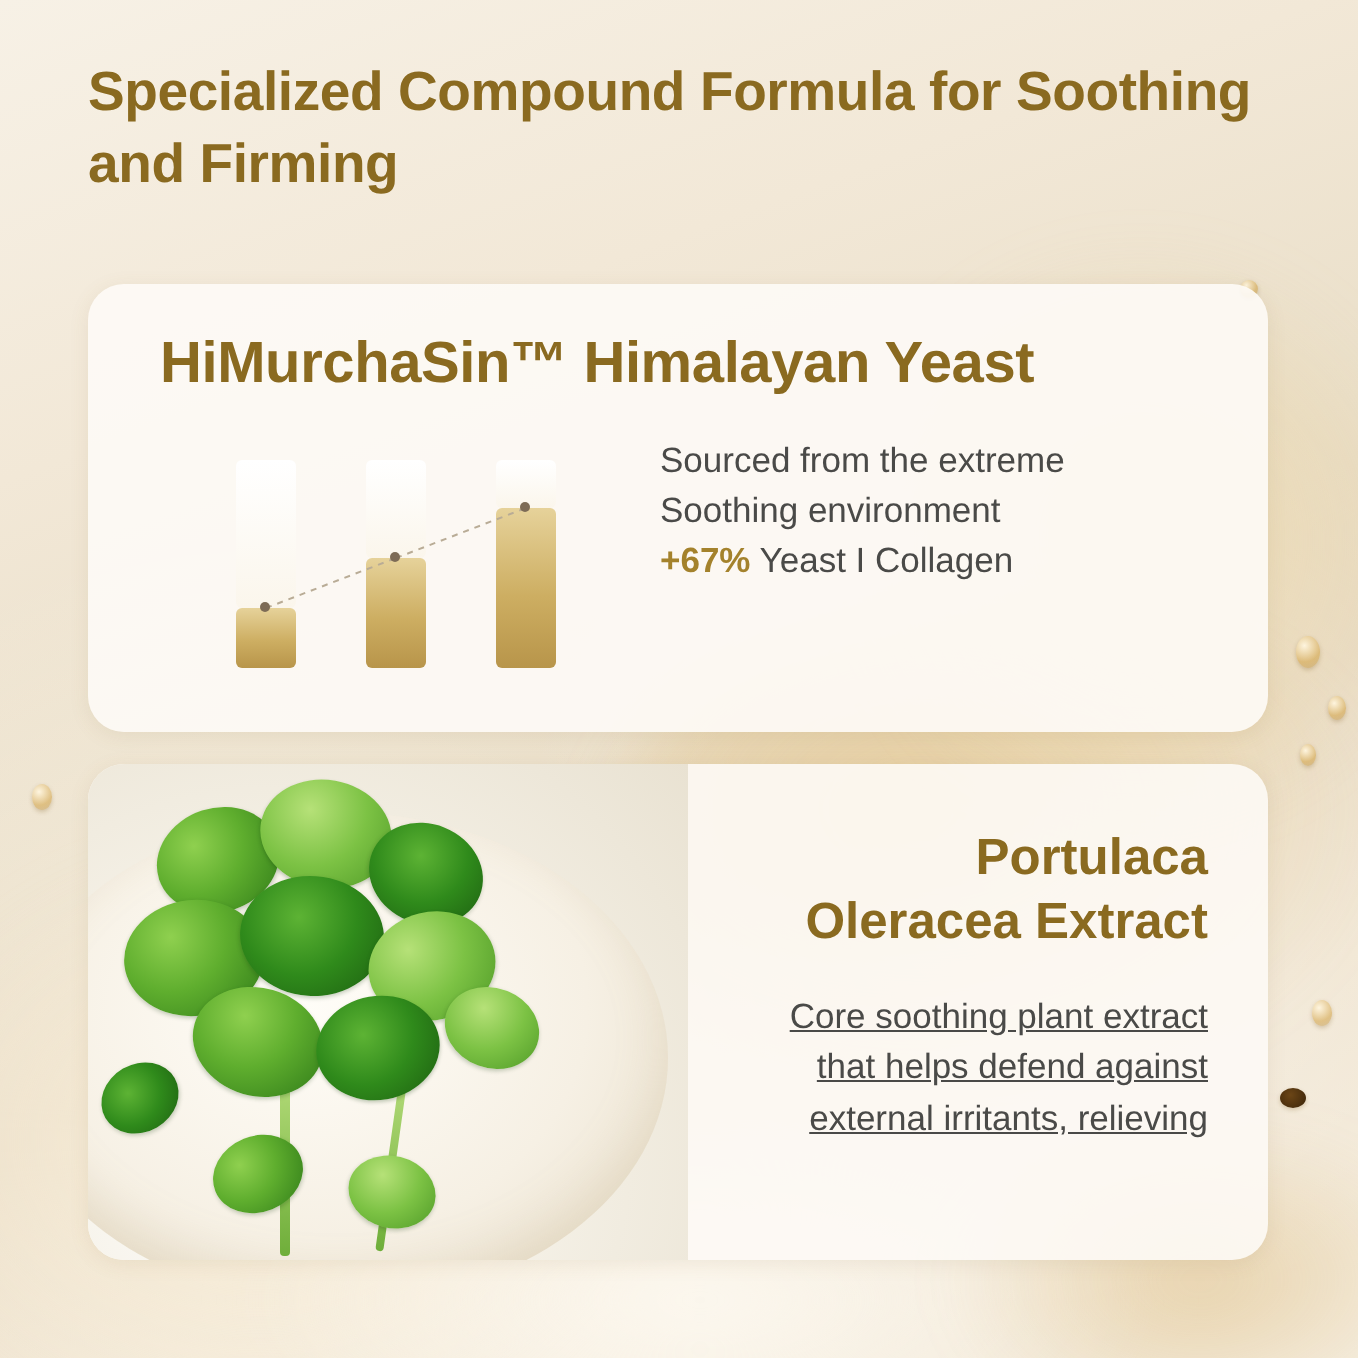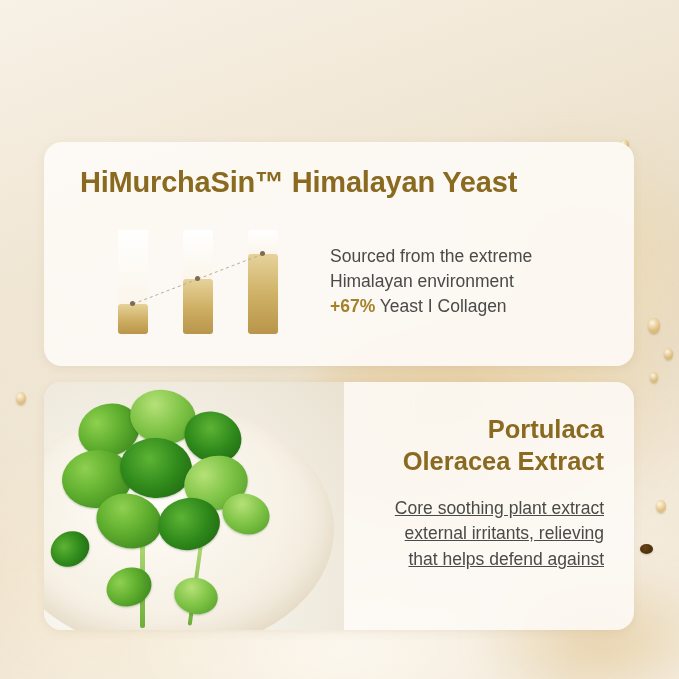--- a/index.html
+++ b/index.html
@@ -142,21 +142,21 @@
   }
 
   .card-body {
     position: absolute;
     font-size: 17.5px;
     line-height: 1.42;
     color: #4a4a48;
   }
   .card-one .card-body {
     left: 286px;
-    top: 102px;
+    top: 76px;
     width: 290px;
   }
   .card-body .accent {
     color: #a4822c;
     font-weight: bold;
   }
 
   
   .plant {
     position: absolute;
@@ -231,20 +231,21 @@
   <div class="swirl s5"></div>
 
   <div class="drop" style="left:648px;top:318px;width:12px;height:16px;"></div>
   <div class="drop" style="left:664px;top:348px;width:9px;height:12px;"></div>
   <div class="drop" style="left:650px;top:372px;width:8px;height:11px;"></div>
   <div class="drop" style="left:656px;top:500px;width:10px;height:13px;"></div>
   <div class="drop" style="left:640px;top:544px;width:13px;height:10px;background:radial-gradient(circle at 40% 35%, #6b4516, #3a2409);"></div>
   <div class="drop" style="left:16px;top:392px;width:10px;height:13px;"></div>
   <div class="drop" style="left:620px;top:140px;width:9px;height:9px;"></div>
 
+  <div class="headline">Specialized Compound Formula for Soothing and Firming</div>
 
   <div class="card card-one">
     <div class="card-title">
       <span>HiMurchaSin™ Himalayan Yeast</span>
     </div>
 
     <div class="chart">
 
       <div class="bar" style="left:0px;height:104px;">
         <div class="stem" style="height:74px;"></div>
@@ -265,21 +266,21 @@
         <line x1="15" y1="74" x2="80" y2="49" stroke="#b9ac96" stroke-width="1" stroke-dasharray="3 3"></line>
         <line x1="80" y1="49" x2="145" y2="24" stroke="#b9ac96" stroke-width="1" stroke-dasharray="3 3"></line>
       </svg>
       <div class="dot" style="left:12px;top:71px;"></div>
       <div class="dot" style="left:77px;top:46px;"></div>
       <div class="dot" style="left:142px;top:21px;"></div>
     </div>
 
     <div class="card-body">
       <div>Sourced from the extreme</div>
-      <div>Himalayan environment</div>
+      <div>Soothing environment</div>
       <div><span class="accent">+67%</span><span> Yeast I Collagen</span></div>
     </div>
   </div>
 
   <div class="card card-two">
 
     <div class="plant">
       <div class="bowl"></div>
 
       <div class="stemline" style="left:96px;top:150px;width:5px;height:96px;"></div>
@@ -299,18 +300,18 @@
       <div class="leaf dark" style="left:6px;top:150px;width:40px;height:34px;transform:rotate(-30deg);"></div>
     </div>
 
     <div class="card-title-right">
       <div>Portulaca</div>
       <div>Oleracea Extract</div>
     </div>
 
     <div class="card-body-right">
       <div>Core soothing plant extract</div>
+      <div>that helps defend against</div>
       <div>external irritants, relieving</div>
-      <div>that helps defend against</div>
     </div>
   </div>
 
 </div>
 
 </body></html>

